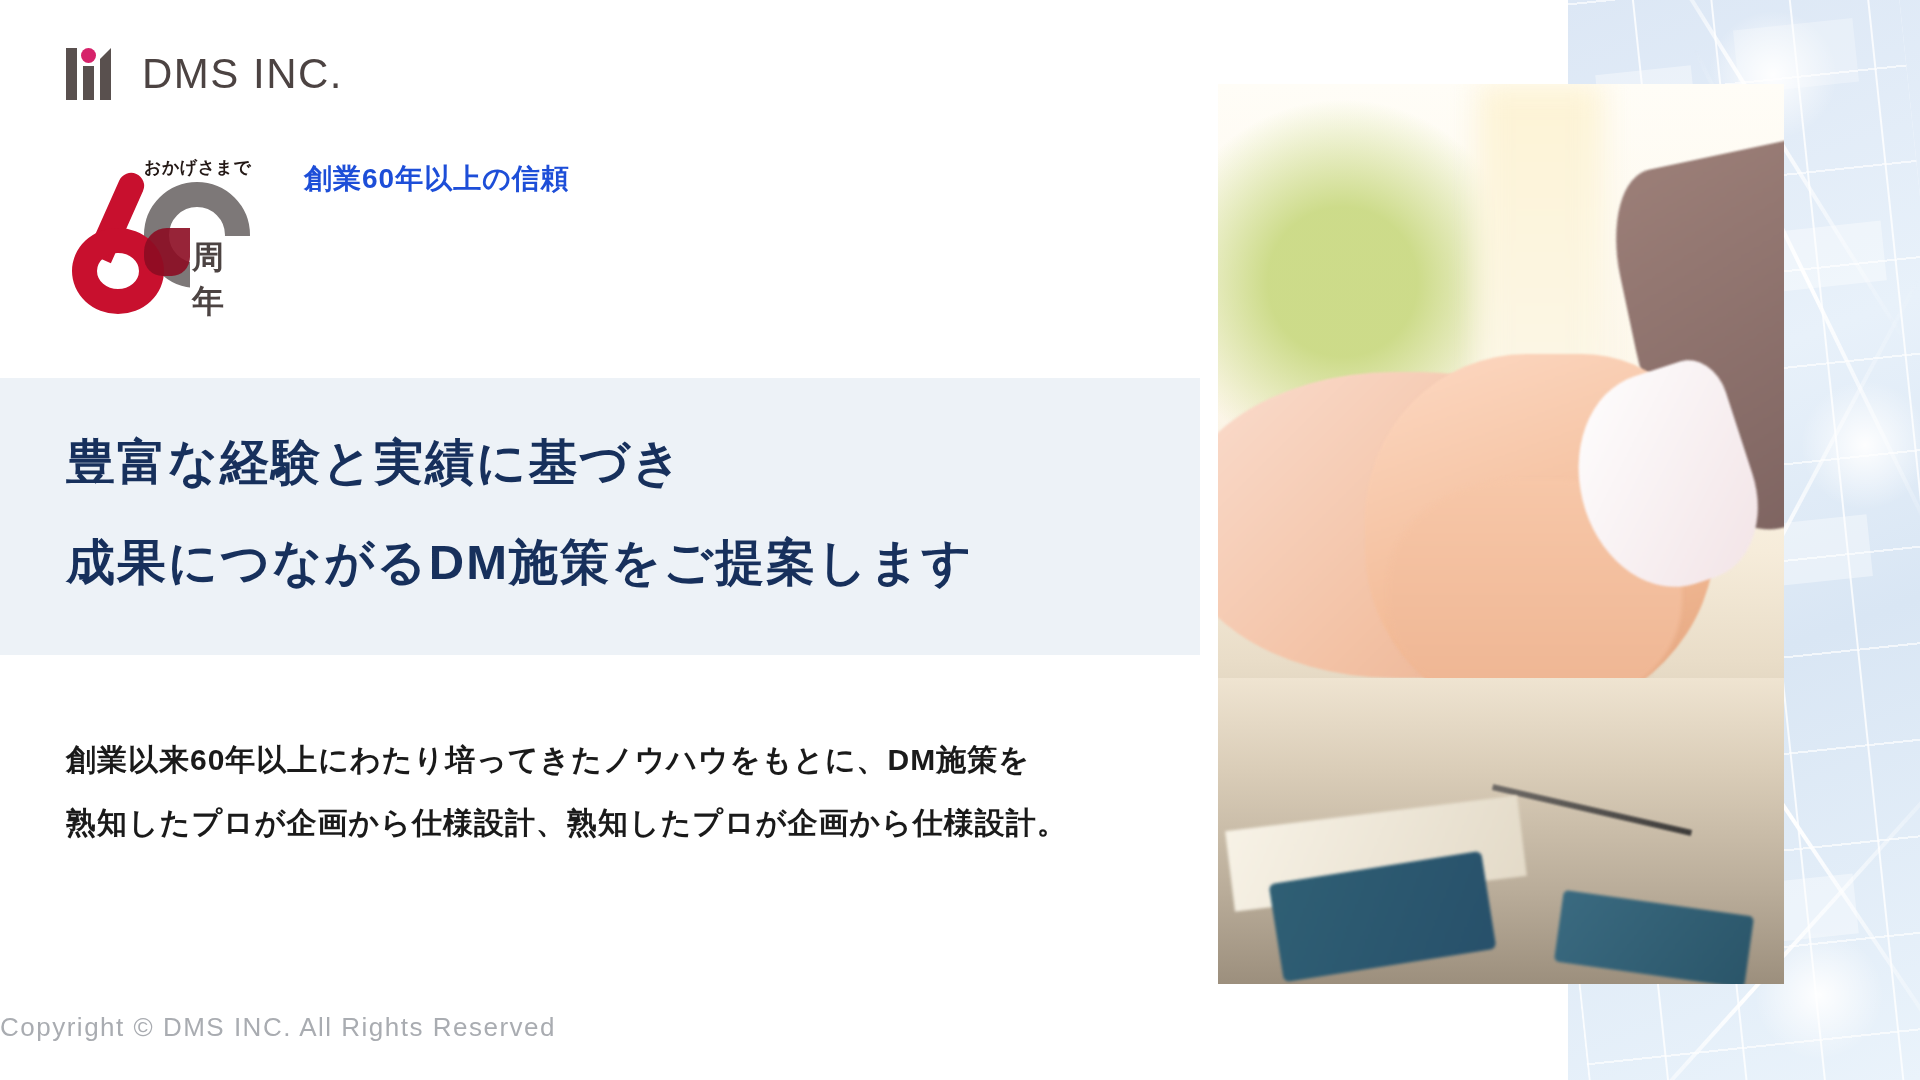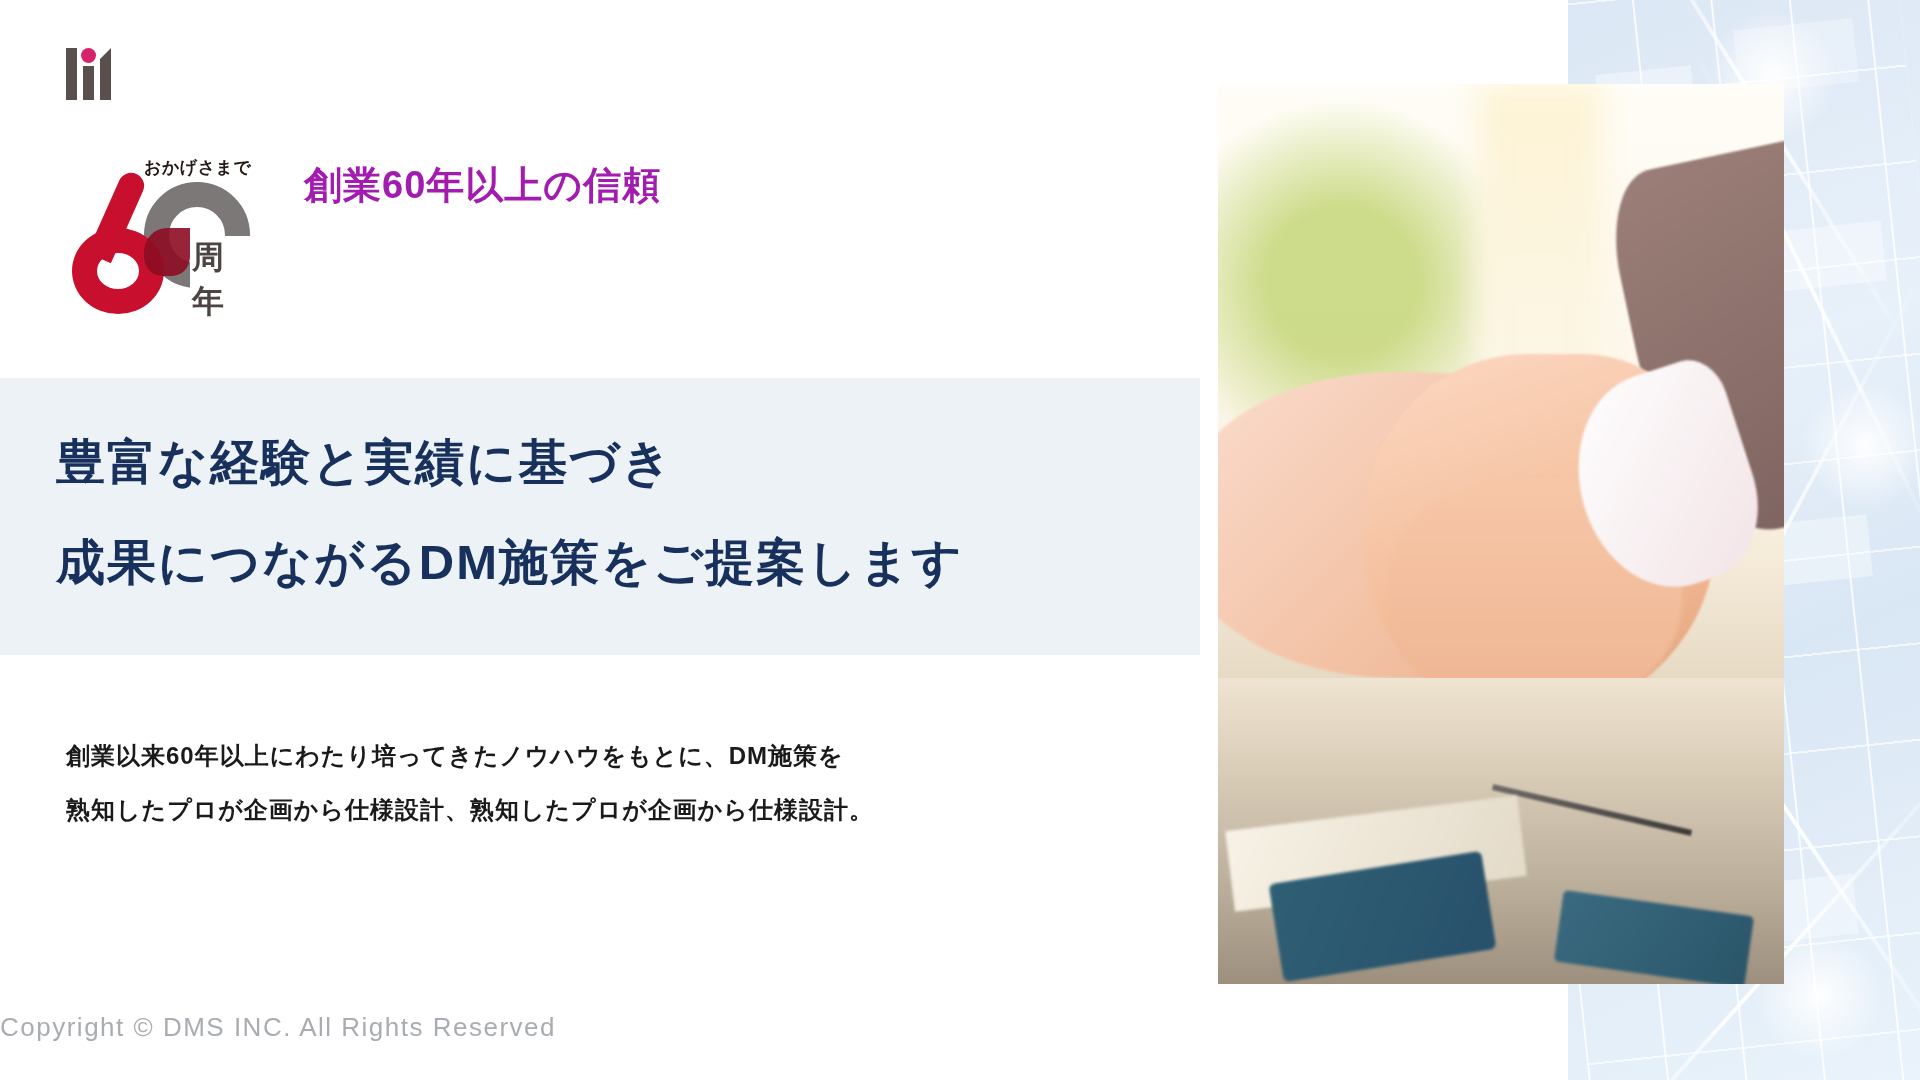--- a/index.html
+++ b/index.html
@@ -145,57 +145,57 @@
     left:82px; bottom:-4px;
     font-size:32px;
     font-weight:700;
     color:#4c4342;
     letter-spacing:1px;
     background:#ffffff;
     padding:0 2px;
     margin-left:42px;
   }
   .anniv-tagline{
-    font-size:38px;
-    font-weight:700;
-    color:#a21caf;
+    font-size:28px;
+    font-weight:700;
+    color:#1d4ed8;
     letter-spacing:1px;
     margin-bottom:16px;
     white-space:nowrap;
   }
 
   
   .headline-band{
     position:absolute;
     left:0; top:378px;
     width:1200px;
     height:277px;
     background:#edf2f7;
   }
   .headline-band .hl{
     position:absolute;
-    left:56px;
+    left:66px;
     font-size:49px;
     font-weight:700;
     color:#17305c;
     letter-spacing:2px;
     white-space:nowrap;
   }
   .headline-band .hl1{top:52px;}
   .headline-band .hl2{top:152px;}
 
   
   .body-copy{
     position:absolute;
     left:66px; top:740px;
     width:1090px;
   }
   .body-copy p{
     margin:0 0 22px 0;
-    font-size:24px;
+    font-size:30px;
     font-weight:700;
     color:#1a1a1a;
     letter-spacing:1px;
     white-space:nowrap;
   }
 
   
   .photo{
     position:absolute;
     left:1218px; top:84px;
@@ -331,20 +331,21 @@
   </div>
 
   <div class="brand">
     <span class="brand-mark">
       <span class="bar b1"></span>
       <span class="bar b2"></span>
       <span class="bar b3"></span>
       <span class="notch"></span>
       <span class="dot"></span>
     </span>
+    <span class="brand-name">DMS INC.</span>
   </div>
 
   <div class="anniv-row">
     <div class="anniv-logo">
       <span class="okagesama">おかげさまで</span>
       <span class="zero"></span>
       <span class="six-stem"></span>
       <span class="six-circle"></span>
       <span class="overlap"></span>
       <span class="shunen">周年</span>

